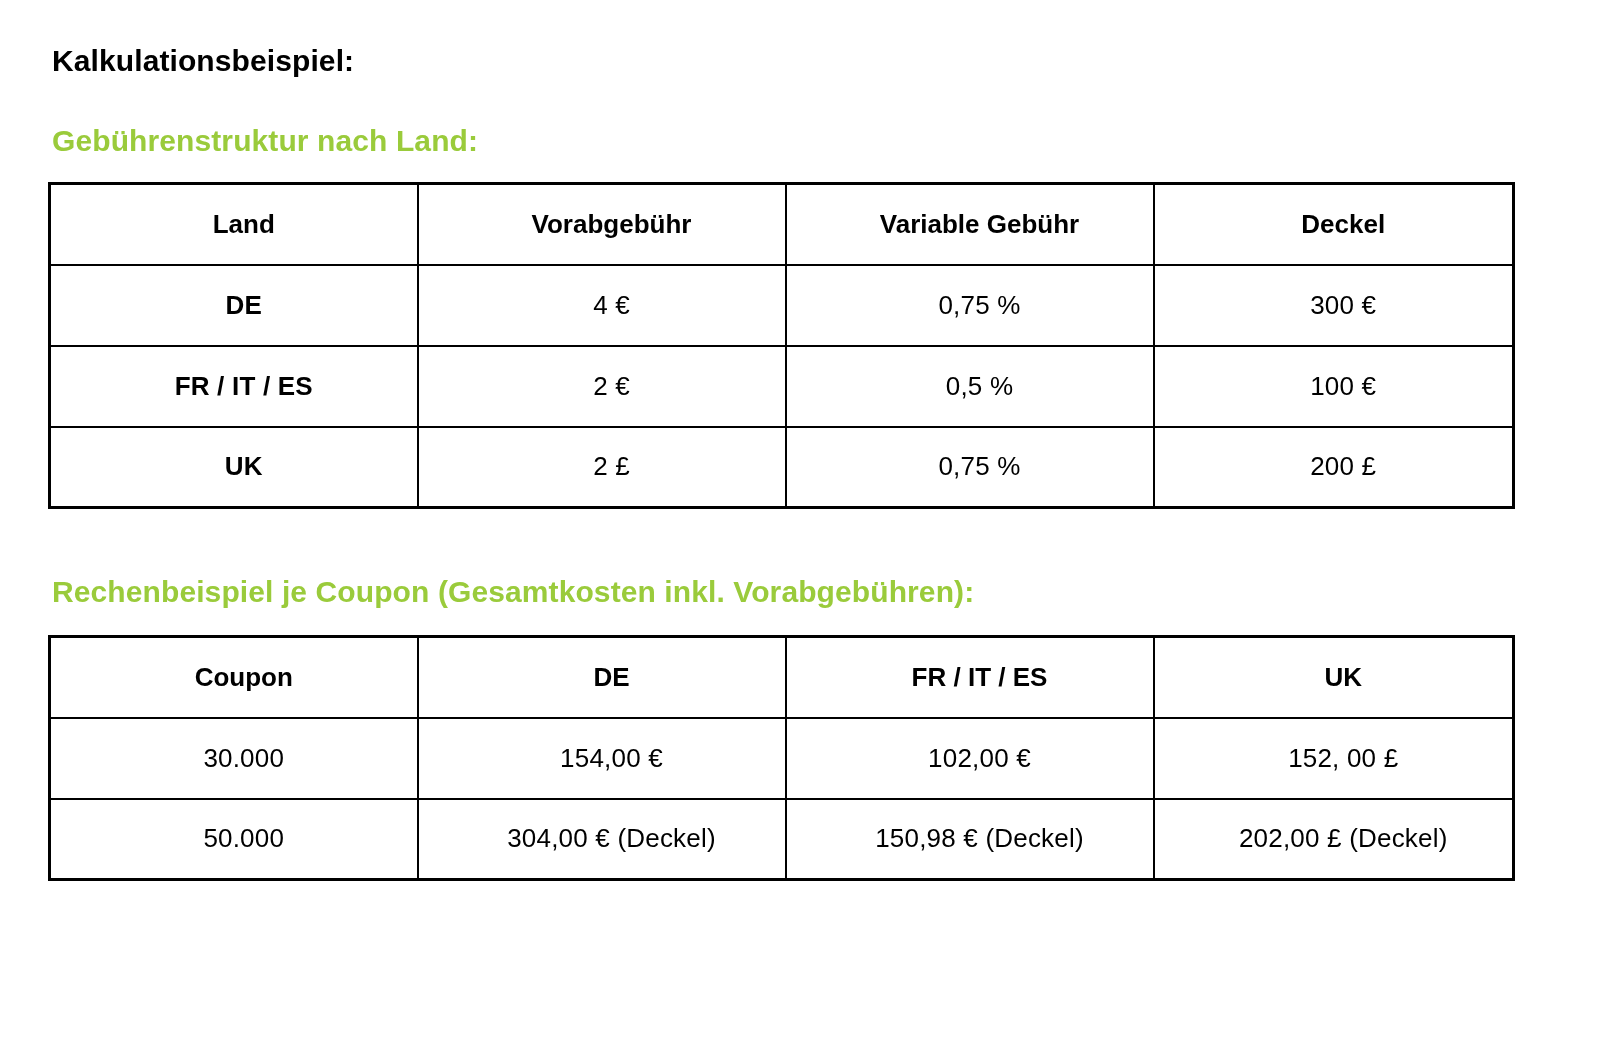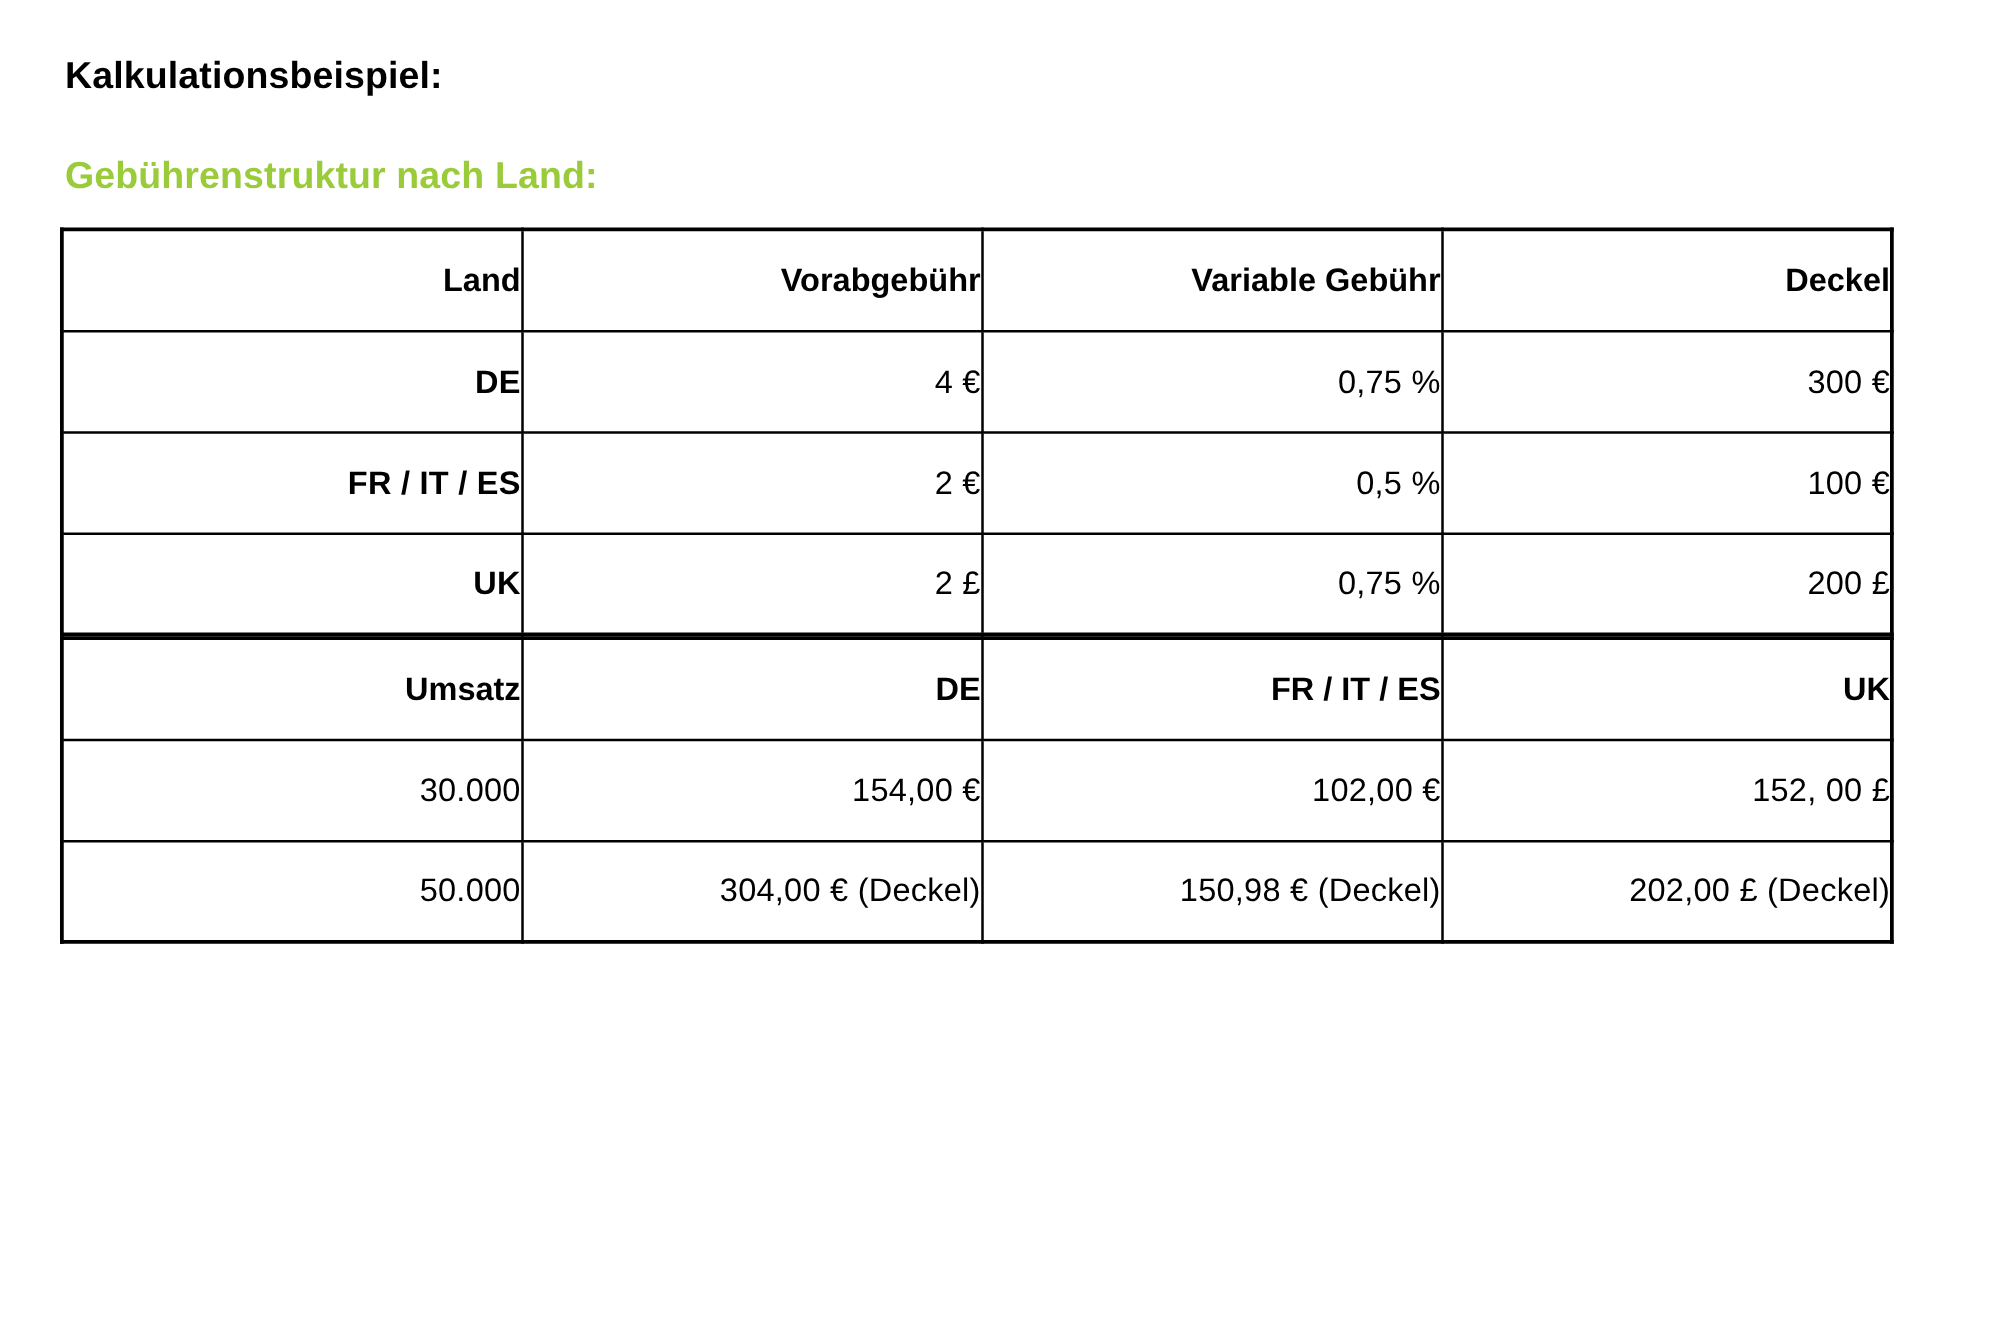--- a/index.html
+++ b/index.html
@@ -42,21 +42,21 @@
     table-layout: fixed;
     border: 3px solid #000000;
   }
   table.data col.c1 { width: 368px; }
   table.data col.c2 { width: 368px; }
   table.data col.c3 { width: 368px; }
   table.data col.c4 { width: 360px; }
   table.data th,
   table.data td {
     border: 2px solid #000000;
-    text-align: right;
+    text-align: center;
     vertical-align: middle;
     padding: 0 0 0 20px;
     height: 81px;
     font-size: 26px;
     font-weight: normal;
     box-sizing: border-box;
   }
   table.data th {
     font-weight: bold;
   }
@@ -106,31 +106,32 @@
       </tr>
       <tr>
         <td class="bold">UK</td>
         <td>2 £</td>
         <td>0,75 %</td>
         <td>200 £</td>
       </tr>
     </tbody>
   </table>
 
+  <h2 class="section-heading second">Rechenbeispiel je Coupon (Gesamtkosten inkl. Vorabgebühren):</h2>
 
   <table class="data">
     <colgroup>
       <col class="c1">
         <col class="c2">
         <col class="c3">
         <col class="c4">
     </colgroup>
     <thead>
       <tr>
-        <th>Umsatz</th>
+        <th>Coupon</th>
         <th>DE</th>
         <th>FR / IT / ES</th>
         <th>UK</th>
       </tr>
     </thead>
     <tbody>
       <tr>
         <td>30.000</td>
         <td>154,00 €</td>
         <td>102,00 €</td>

